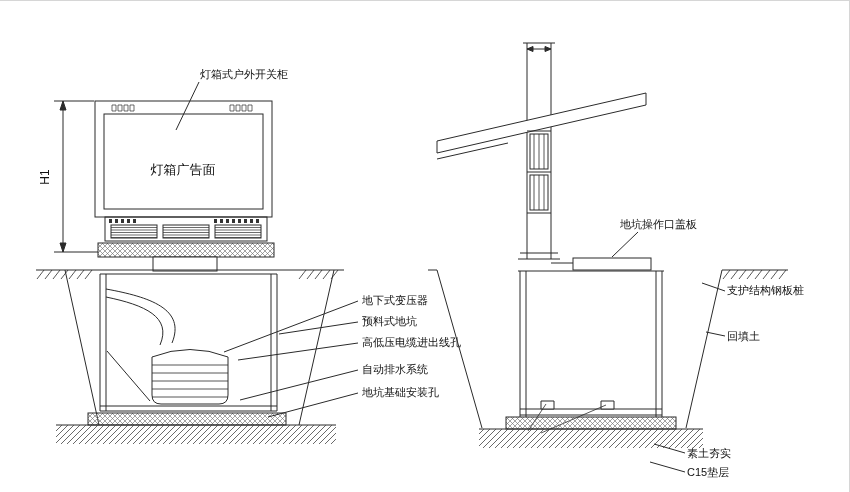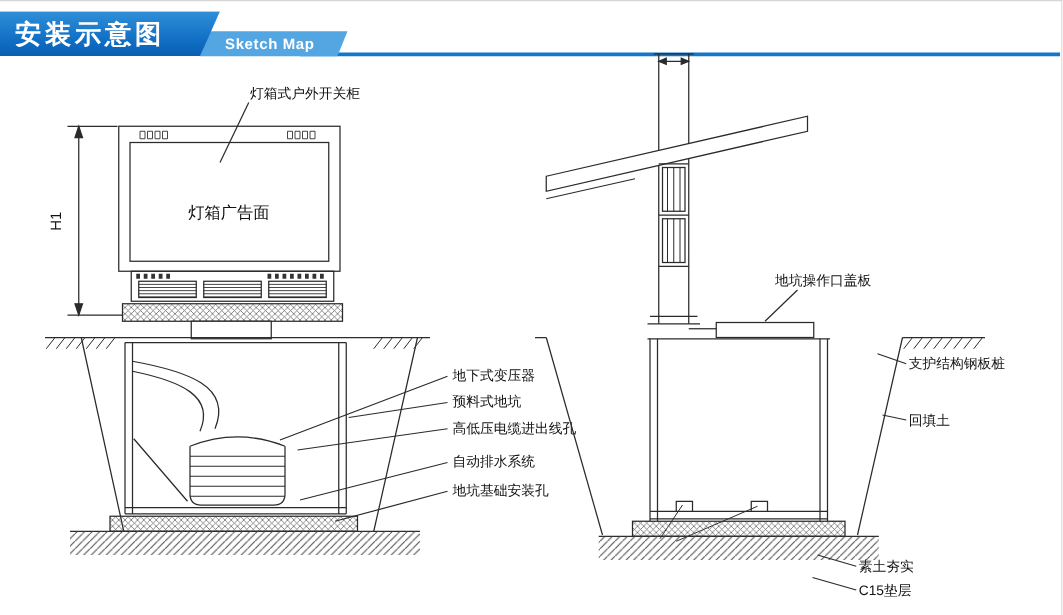--- a/index.html
+++ b/index.html
@@ -21,27 +21,20 @@
   .banner-sub{position:absolute;left:180px;top:19px;color:#fff;font-size:12px;font-weight:bold;
     letter-spacing:0.5px;z-index:3;white-space:nowrap;}
   svg{position:absolute;left:0;top:0;}
   svg text{font-family:"Liberation Sans","DejaVu Sans",sans-serif;}
 </style>
 </head>
 <body>
 
 <div class="page">
 
-  <div class="banner">
-    <div class="banner-line"></div>
-    <div class="banner-accent"></div>
-    <div class="banner-main"></div>
-    <div class="banner-title">安装示意图</div>
-    <div class="banner-sub">Sketch Map</div>
-  </div>
 
   <svg width="850" height="492" viewBox="0 0 850 492">
     <defs>
       <pattern id="xhatch" width="5" height="5" patternUnits="userSpaceOnUse">
         <path d="M0 0L5 5M5 0L0 5" stroke="#666" stroke-width="0.6" fill="none"></path>
       </pattern>
       <pattern id="soilhatch" width="6" height="6" patternUnits="userSpaceOnUse">
         <path d="M6 0L0 6" stroke="#444" stroke-width="0.8" fill="none"></path>
       </pattern>
     </defs>

